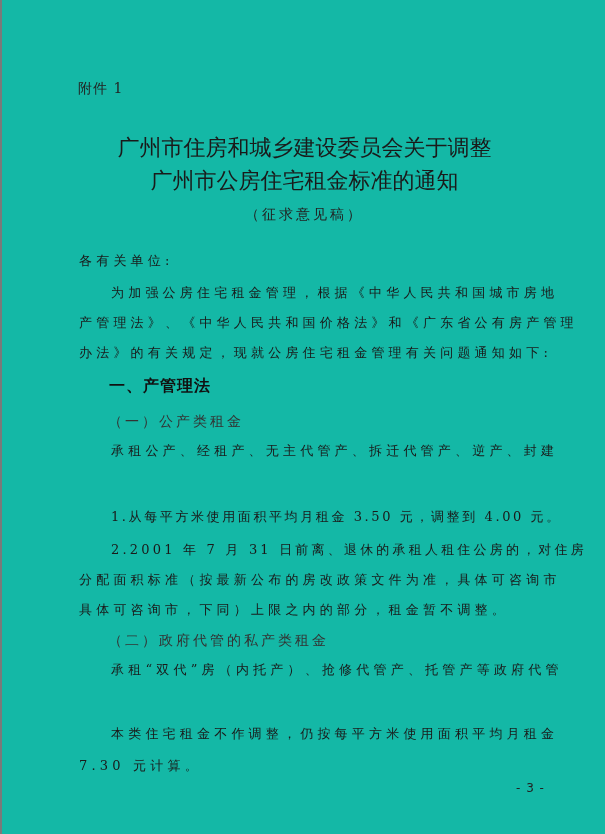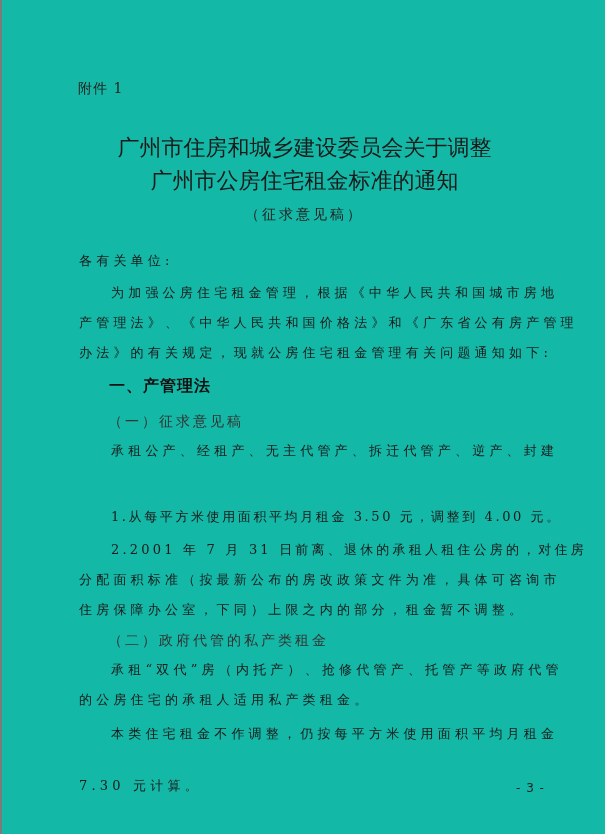--- a/index.html
+++ b/index.html
@@ -103,32 +103,31 @@
   <div class="subtitle">（征求意见稿）</div>
 
   <div class="body-line" style="top:252px;">各有关单位:</div>
 
   <div class="body-line indent" style="top:284px;">为加强公房住宅租金管理，根据《中华人民共和国城市房地</div>
   <div class="body-line" style="top:314px;">产管理法》、《中华人民共和国价格法》和《广东省公有房产管理</div>
   <div class="body-line" style="top:344px;">办法》的有关规定，现就公房住宅租金管理有关问题通知如下:</div>
 
   <div class="heading-bold" style="top:376px;">一、产管理法</div>
 
-  <div class="subheading" style="top:413px;">（一）征求意见稿</div>
+  <div class="subheading" style="top:413px;">（一）公产类租金</div>
 
   <div class="body-line indent" style="top:442px;">承租公产、经租产、无主代管产、拆迁代管产、逆产、封建</div>
 
   <div class="body-line indent" style="top:508px; letter-spacing:2.6px;">1.从每平方米使用面积平均月租金 3.50 元，调整到 4.00 元。</div>
 
   <div class="body-line indent" style="top:541px; letter-spacing:3.2px;">2.2001 年 7 月 31 日前离、退休的承租人租住公房的，对住房</div>
   <div class="body-line" style="top:571px;">分配面积标准（按最新公布的房改政策文件为准，具体可咨询市</div>
-  <div class="body-line" style="top:601px;">住房保障办公室，下同）上限之内的部分，租金暂不调整。</div>
+  <div class="body-line" style="top:601px;">具体可咨询市，下同）上限之内的部分，租金暂不调整。</div>
 
   <div class="subheading" style="top:632px;">（二）政府代管的私产类租金</div>
 
   <div class="body-line indent" style="top:661px;">承租“双代”房（内托产）、抢修代管产、托管产等政府代管</div>
-  <div class="body-line" style="top:691px;">的公房住宅的承租人适用私产类租金。</div>
 
   <div class="body-line indent" style="top:725px;">本类住宅租金不作调整，仍按每平方米使用面积平均月租金</div>
-  <div class="body-line" style="top:757px;margin-top:20px;">7.30 元计算。</div>
+  <div class="body-line" style="top:757px;">7.30 元计算。</div>
 
   <div class="page-number">- 3 -</div>
 </div>
 
 </body></html>

